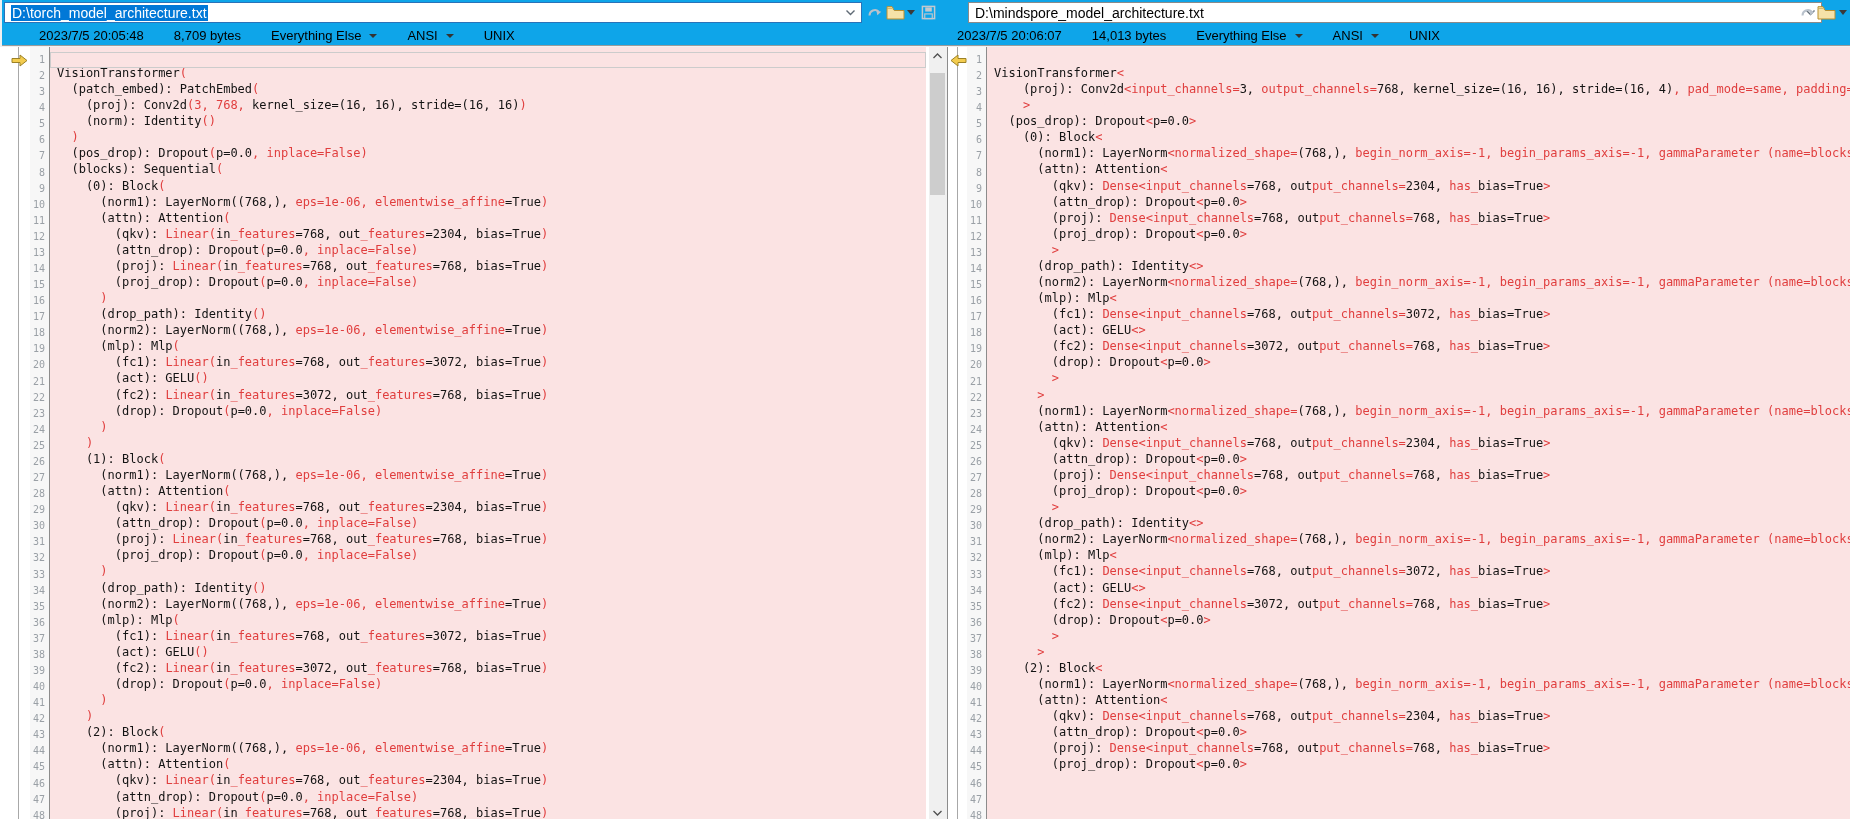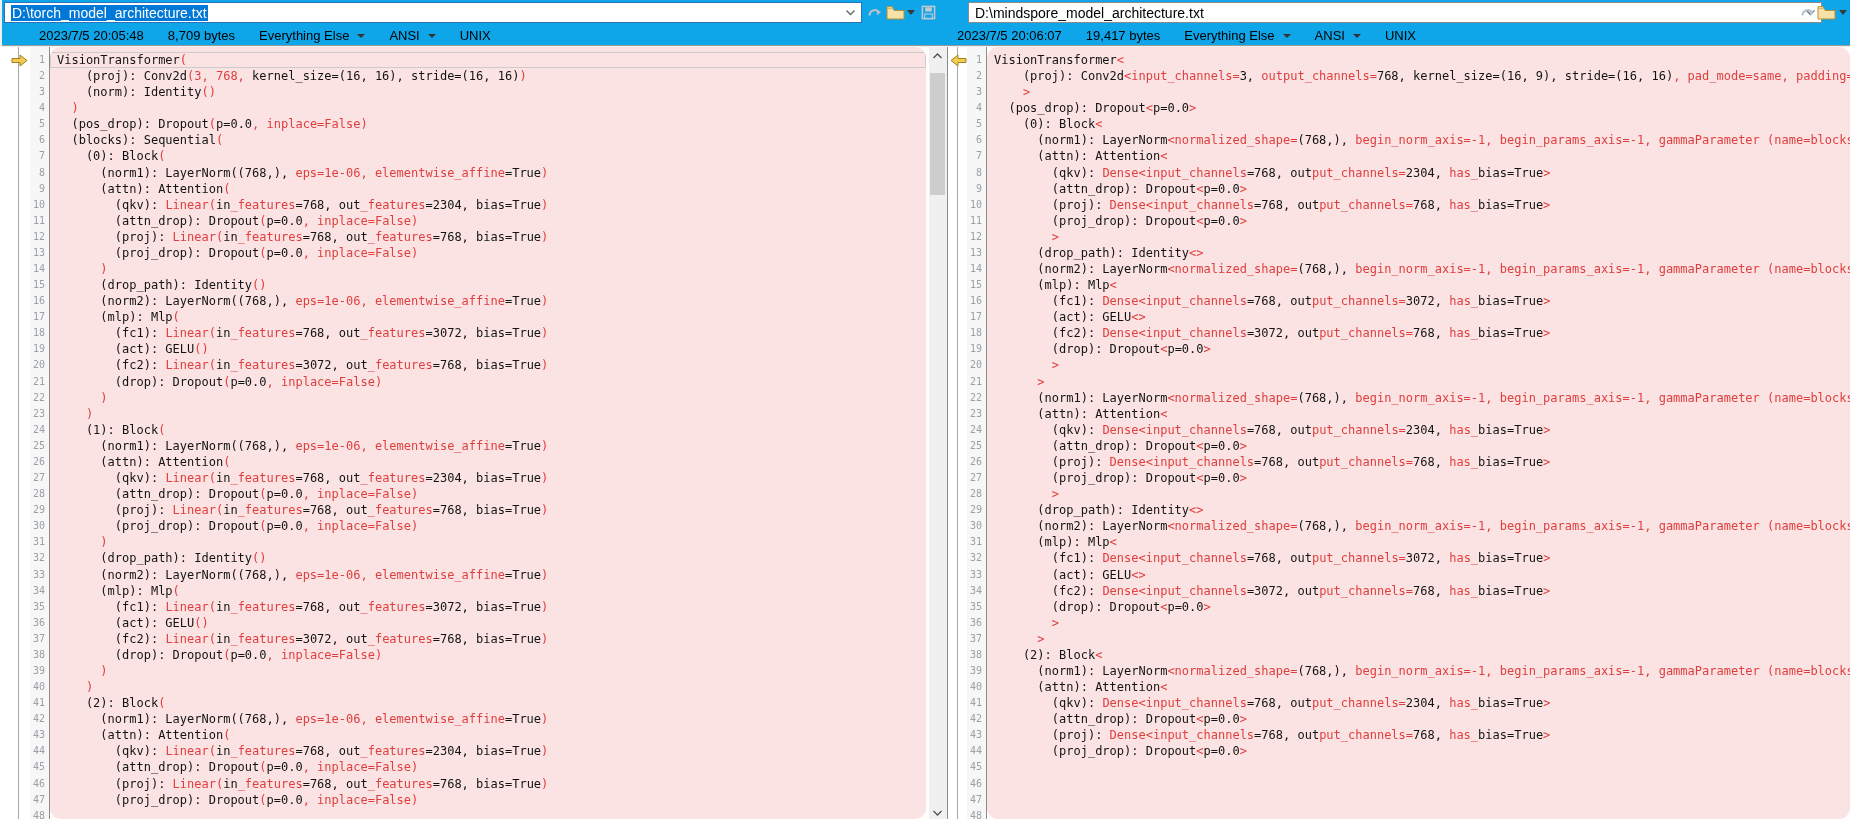--- a/index.html
+++ b/index.html
@@ -12,21 +12,21 @@
   .toolbar{position:absolute;left:2px;top:0;width:1850px;height:46px;background:#0ea5e9;border-bottom:1px solid #9b9b9b;box-sizing:border-box;}
   .combo{position:absolute;top:2px;height:21px;background:#fff;border:1px solid #8a8a8a;box-sizing:border-box;}
   .combo.focused{border-color:#2a72b8;}
   .combo-left{left:2px;width:858px;}
   .combo-right{left:938px;width:854px;margin-left:28px;}
   .combo .ctext{position:absolute;left:6px;top:2px;font-size:14px;line-height:16px;white-space:pre;color:#000;}
   .combo .selhl{background:var(--sel-bg,#0078d7);color:#fff;padding:0 1px;}
   .combo .chev{position:absolute;right:3px;top:2px;width:15px;height:15px;}
   .iconbtn{position:absolute;top:3px;width:20px;height:19px;display:flex;align-items:center;justify-content:center;}
   .caret-down{width:0;height:0;border-left:4px solid transparent;border-right:4px solid transparent;border-top:5px solid #3a3a3a;}
-  .fileinfo{position:absolute;top:27px;height:17px;display:flex;align-items:center;gap:24px;font-size:13px;color:#000;white-space:nowrap;}
+  .fileinfo{position:absolute;top:27px;height:17px;display:flex;align-items:center;gap:30px;font-size:13px;color:#000;white-space:nowrap;}
   .fileinfo-left{left:37px;}
   .fileinfo-right{left:955px;text-align:right;}
   .fi-item{display:flex;align-items:center;}
   .fi-caret{width:0;height:0;border-left:4px solid transparent;border-right:4px solid transparent;border-top:4px solid #333;margin-left:8px;}
   
   .pane{position:absolute;top:47px;bottom:0;background:#fff;}
   .pane-left{left:0;width:946px;}
   .pane-right{left:947px;width:903px;border-left:1px solid #8c8c8c;box-sizing:border-box;}
   .gutter-margin{position:absolute;top:0;bottom:0;background:#fff;}
   .pane-left  .gutter-margin{left:0;width:30px;}
@@ -34,21 +34,21 @@
   .margin-bar{position:absolute;top:0;bottom:0;width:1px;background:#a8a8a8;}
   .pane-left  .margin-bar{left:18px;}
   .pane-right .margin-bar{left:9px;}
   .gutter-num{position:absolute;top:0;bottom:0;background:#f7f7f7;padding-top:5px;box-sizing:border-box;overflow:hidden;}
   .pane-left  .gutter-num{left:30px;width:19px;}
   .pane-right .gutter-num{left:19px;width:19px;}
   .gutter-num .ln{height:16.083px;line-height:16.083px;font-family:"DejaVu Sans Mono","Liberation Mono",monospace;font-size:10px;color:#9aa0a6;text-align:right;padding-right:4px;}
   .gutter-sep{position:absolute;top:0;bottom:0;width:1px;background:#8c8c8c;}
   .pane-left  .gutter-sep{left:49px;}
   .pane-right .gutter-sep{left:38px;}
-  .code-area{position:absolute;top:0;bottom:0;background:var(--diff-bg,#fbe3e3);padding-top:5px;box-sizing:border-box;overflow:hidden;border-radius:11px;}
+  .code-area{position:absolute;top:0;bottom:0;background:var(--diff-bg,#fbe3e3);padding-top:18px;box-sizing:border-box;overflow:hidden;}
   .pane-left  .code-area{left:50px;width:876px;}
   .pane-right .code-area{left:39px;right:0;}
   .code-lines .row{height:16.083px;line-height:16.083px;font-family:"DejaVu Sans Mono","Liberation Mono",monospace;font-size:12px;color:#131313;white-space:pre;padding-left:7px;}
   .code-lines .row .red{color:var(--diff-red,#e03e3e);}
   .cur-line-box{position:absolute;left:0;right:0;top:5px;height:16px;border:1px solid #cccccc;box-sizing:border-box;pointer-events:none;}
   .bm-arrow{position:absolute;top:6px;}
   .pane-left  .bm-arrow{left:11px;}
   .pane-right .bm-arrow{left:2px;}
   
   .vscroll{position:absolute;left:929px;top:0;bottom:0;width:17px;background:#f0f0f0;}
@@ -128,21 +128,21 @@
       </span>
     <span class="fi-item">
         <span>ANSI</span>
         <span class="fi-caret"></span>
       </span>
     <span class="fi-item">UNIX</span>
   </div>
 
   <div class="fileinfo fileinfo-right">
     <span class="fi-item">2023/7/5 20:06:07</span>
-    <span class="fi-item">19,417 bytes</span>
+    <span class="fi-item">14,013 bytes</span>
     <span class="fi-item">
         <span>Everything Else</span>
         <span class="fi-caret"></span>
       </span>
     <span class="fi-item">
         <span>ANSI</span>
         <span class="fi-caret"></span>
       </span>
     <span class="fi-item">UNIX</span>
   </div>
@@ -205,20 +205,21 @@
       <div class="ln">45</div>
       <div class="ln">46</div>
       <div class="ln">47</div>
       <div class="ln">48</div>
     </div>
   <div class="gutter-sep"></div>
   <div class="code-area">
     <div class="cur-line-box"></div>
     <div class="code-lines">
         <div class="row"><span>VisionTransformer</span><span class="red">(</span></div>
+        <div class="row"><span>  (patch_embed): PatchEmbed</span><span class="red">(</span></div>
         <div class="row"><span>    (proj): Conv2d</span><span class="red">(3, 768,</span><span> kernel_size=(16, 16), stride=(16, 16)</span><span class="red">)</span></div>
         <div class="row"><span>    (norm): Identity</span><span class="red">()</span></div>
         <div class="row"><span>  </span><span class="red">)</span></div>
         <div class="row"><span>  (pos_drop): Dropout</span><span class="red">(</span><span>p=0.0</span><span class="red">, inplace=False)</span></div>
         <div class="row"><span>  (blocks): Sequential</span><span class="red">(</span></div>
         <div class="row"><span>    (0): Block</span><span class="red">(</span></div>
         <div class="row"><span>      (norm1): LayerNorm((768,),</span><span class="red"> eps=1e-06, elementwise_affine</span><span>=True</span><span class="red">)</span></div>
         <div class="row"><span>      (attn): Attention</span><span class="red">(</span></div>
         <div class="row"><span>        (qkv): </span><span class="red">Linear(</span><span>in</span><span class="red">_features</span><span>=768, out</span><span class="red">_features</span><span>=2304, bias=True</span><span class="red">)</span></div>
         <div class="row"><span>        (attn_drop): Dropout</span><span class="red">(</span><span>p=0.0</span><span class="red">, inplace=False)</span></div>
@@ -331,21 +332,21 @@
       <div class="ln">44</div>
       <div class="ln">45</div>
       <div class="ln">46</div>
       <div class="ln">47</div>
       <div class="ln">48</div>
     </div>
   <div class="gutter-sep"></div>
   <div class="code-area">
     <div class="code-lines">
         <div class="row"><span>VisionTransformer</span><span class="red">&lt;</span></div>
-        <div class="row"><span>    (proj): Conv2d</span><span class="red">&lt;input_channels=</span><span>3,</span><span class="red"> output_channels=</span><span>768, kernel_size=(16, 9), stride=(16, 16)</span><span class="red">, pad_mode=same, padding=0, </span></div>
+        <div class="row"><span>    (proj): Conv2d</span><span class="red">&lt;input_channels=</span><span>3,</span><span class="red"> output_channels=</span><span>768, kernel_size=(16, 16), stride=(16, 4)</span><span class="red">, pad_mode=same, padding=0, </span></div>
         <div class="row"><span>    </span><span class="red">&gt;</span></div>
         <div class="row"><span>  (pos_drop): Dropout</span><span class="red">&lt;</span><span>p=0.0</span><span class="red">&gt;</span></div>
         <div class="row"><span>    (0): Block</span><span class="red">&lt;</span></div>
         <div class="row"><span>      (norm1): LayerNorm</span><span class="red">&lt;normalized_shape=</span><span>(768,),</span><span class="red"> begin_norm_axis=-1, begin_params_axis=-1, gammaParameter (name=blocks.0.n</span></div>
         <div class="row"><span>      (attn): Attention</span><span class="red">&lt;</span></div>
         <div class="row"><span>        (qkv): </span><span class="red">Dense&lt;input_channels</span><span>=768, out</span><span class="red">put_channels=</span><span>2304, </span><span class="red">has_</span><span>bias=True</span><span class="red">&gt;</span></div>
         <div class="row"><span>        (attn_drop): Dropout</span><span class="red">&lt;</span><span>p=0.0</span><span class="red">&gt;</span></div>
         <div class="row"><span>        (proj): </span><span class="red">Dense&lt;input_channels</span><span>=768, out</span><span class="red">put_channels=</span><span>768, </span><span class="red">has_</span><span>bias=True</span><span class="red">&gt;</span></div>
         <div class="row"><span>        (proj_drop): Dropout</span><span class="red">&lt;</span><span>p=0.0</span><span class="red">&gt;</span></div>
         <div class="row"><span>        </span><span class="red">&gt;</span></div>

